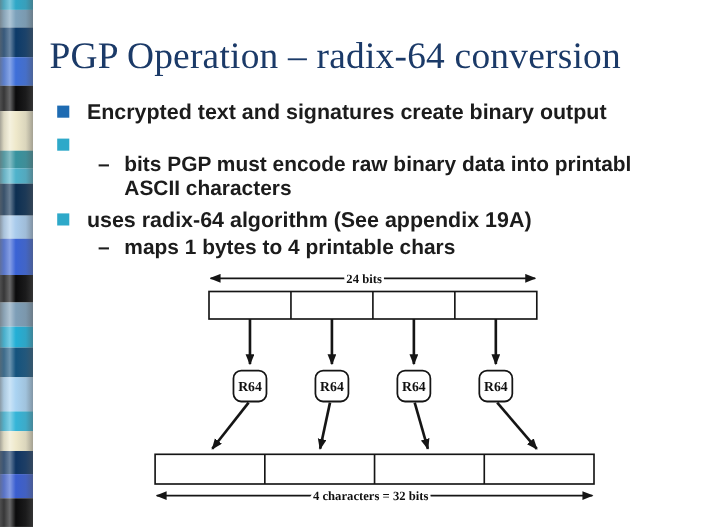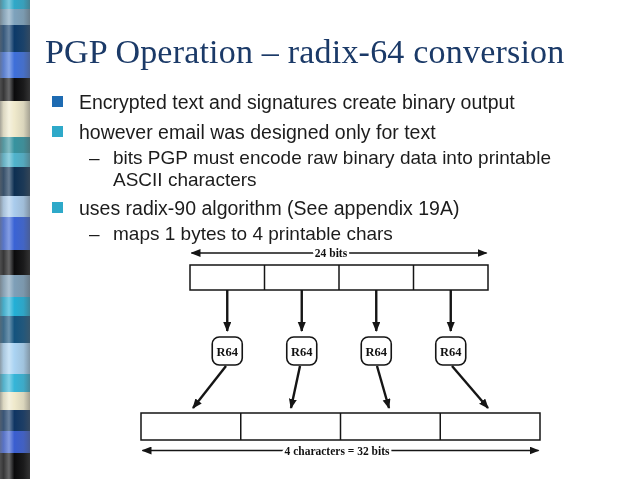--- a/index.html
+++ b/index.html
@@ -15,21 +15,21 @@
     background:linear-gradient(to right,
       rgba(120,120,120,.62) 0%, rgba(170,170,170,.28) 12%,
       rgba(255,255,255,.38) 30%, rgba(255,255,255,0) 48%,
       rgba(110,110,110,.16) 78%, rgba(90,90,90,.5) 100%);
   }
   .title{
     position:absolute;left:45px;top:33px;width:575px;margin:0;
     font-family:"Liberation Serif",serif;font-weight:400;
     font-size:34px;line-height:1.1;letter-spacing:.2px;color:#1b3a68;
   }
-  .bullets{position:absolute;left:52px;top:85px;width:540px;color:#1c1c1c;}
+  .bullets{position:absolute;left:52px;top:85px;width:540px;color:#1c1c1c;font-weight:bold;}
   .b1{display:flex;gap:16px;margin-top:4px;font-size:19.5px;line-height:26px;}
   .b1 .sq{flex:none;width:11px;height:11px;margin-top:7px;}
   .b2{display:flex;gap:8px;margin:2px 0 4px;padding-left:37px;font-size:19px;line-height:22px;}
   .b2 .dash{flex:none;width:16px;}
   .diagram{position:absolute;left:100px;top:245px;width:460px;height:225px;}
   .diagram line, .diagram rect, .diagram path.ln{stroke:#151515;fill:none;}
   .dlabel{
     font-family:"Liberation Serif",serif;font-weight:bold;font-size:11.5px;
     fill:#111;stroke:#ffffff;stroke-width:5px;paint-order:stroke fill;
     text-anchor:middle;
@@ -70,29 +70,28 @@
 
   <h1 class="title">PGP Operation – radix-64 conversion</h1>
 
   <div class="bullets" id="bullets">
       <div class="b1">
         <span class="sq" style="background: rgb(30, 107, 178);"></span>
         <span>Encrypted text and signatures create binary output</span>
       </div>
       <div class="b1">
         <span class="sq" style="background: rgb(46, 169, 201);"></span>
-        <span>however email was designed only for text</span>
       </div>
       <div class="b2">
         <span class="dash">–</span>
         <span>bits PGP must encode raw binary data into printable ASCII characters</span>
       </div>
       <div class="b1">
         <span class="sq" style="background: rgb(46, 169, 201);"></span>
-        <span>uses radix-90 algorithm (See appendix 19A)</span>
+        <span>uses radix-64 algorithm (See appendix 19A)</span>
       </div>
       <div class="b2">
         <span class="dash">–</span>
         <span>maps 1 bytes to 4 printable chars</span>
       </div>
     </div>
 
   <svg class="diagram" viewBox="0 0 460 225">
     <defs>
       <marker id="ahE" markerUnits="userSpaceOnUse" markerWidth="12" markerHeight="10" refX="9" refY="4" orient="auto">

